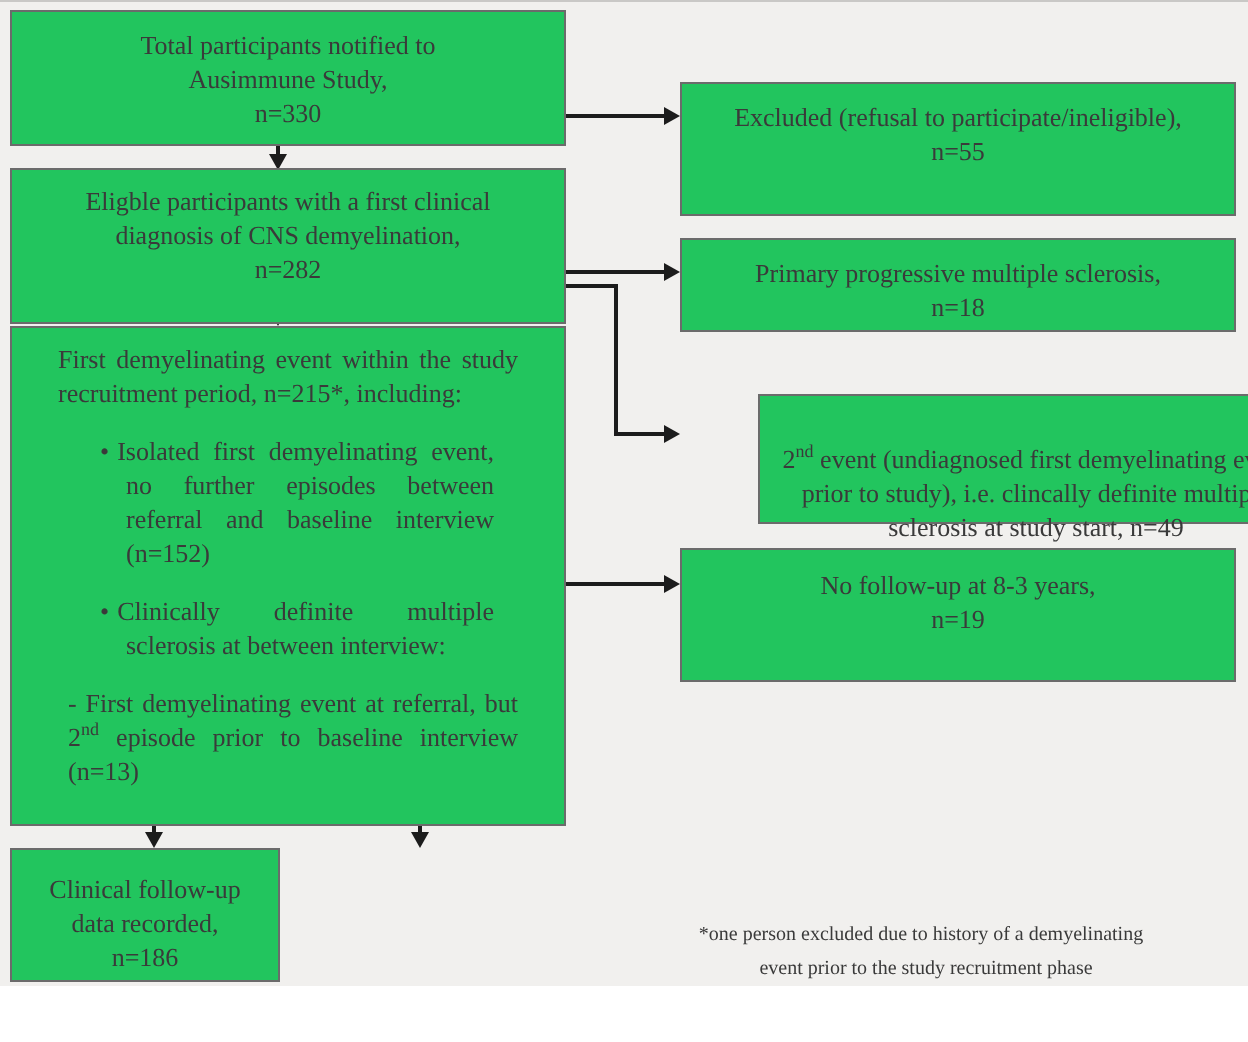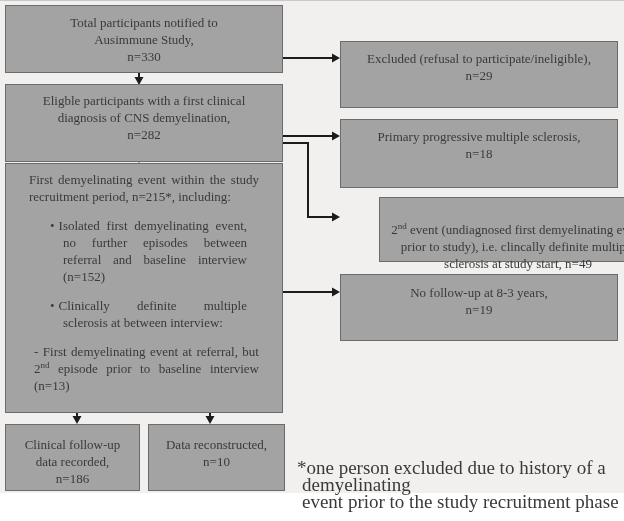--- a/index.html
+++ b/index.html
@@ -21,53 +21,54 @@
     box-sizing: border-box;
   }
   .arrows {
     position: absolute;
     left: 0; top: 0;
     width: 624px; height: 521px;
     pointer-events: none;
   }
   .box {
     position: absolute;
-    background: #a3a3a3;
+    background: #22c55e;
     border: 1.5px solid #6b6b6b;
     box-sizing: border-box;
     font-size: 13px;
     line-height: 17px;
   }
   .center { text-align: center; white-space: pre-line; }
   
   .box-total      { left: 5px;   top: 5px;   width: 278px; height: 68px; padding-top: 8px; }
   .box-eligible   { left: 5px;   top: 84px;  width: 278px; height: 78px; padding-top: 7px; }
   .box-first      { left: 5px;   top: 163px; width: 278px; height: 250px; padding: 7px 23px; }
   .box-cfu        { left: 5px;   top: 424px; width: 135px; height: 67px; padding-top: 11px; font-family: Liberation Serif, serif; }
   .box-dr         { left: 148px; top: 424px; width: 137px; height: 67px; padding-top: 11px; }
   
   .box-excluded   { left: 340px; top: 41px;  width: 278px; height: 67px; padding-top: 8px; }
-  .box-ppms       { left: 340px; top: 119px; width: 278px; height: 69px; padding-top: 8px; }
+  .box-ppms       { left: 340px; top: 119px; width: 278px; height: 47px; padding-top: 8px; }
   .box-2nd        { left: 340px; top: 197px; width: 278px; height: 65px; padding: 6px 2px; margin-left: 39px; }
   .box-nofu       { left: 340px; top: 274px; width: 278px; height: 67px; padding-top: 9px; }
   
   .p-head   { text-align: justify; margin: 0 0 7px 0; }
   .p-bullet { text-align: justify; margin: 12px; padding-left: 22px; text-indent: -13px; }
   .p-dash   { text-align: justify; margin: 0 0 0 5px; }
   .bchar    { margin-right: 4px; }
   sup { font-size: 9px; line-height: 0; vertical-align: super; }
   .footnote {
     position: absolute;
     left: 297px; top: 459px;
     width: 322px;
-    font-size: 19px;
+    font-size: 10px;
     line-height: 17px;
     white-space: pre-line;
     padding-left: 5px;
     text-indent: -5px;
+    text-align: center;
   }
 </style>
 </head>
 <body>
 
 <div class="stage">
   <div class="diagram-bg"></div>
 
   <svg class="arrows" viewBox="0 0 624 521" xmlns="http://www.w3.org/2000/svg">
     <g>
@@ -120,25 +121,23 @@
     <p class="p-bullet">
       <span class="bchar">•</span><span>Clinically definite multiple sclerosis at between interview:</span>
     </p>
     <p class="p-dash"><span>- First demyelinating event at referral, but 2</span><sup>nd</sup><span> episode prior to baseline interview (n=13)</span></p>
   </div>
 
   <div class="box box-cfu center">Clinical follow-up
 data recorded,
 n=186</div>
 
-  <div class="box box-dr center">Data reconstructed,
-n=10</div>
 
   <div class="box box-excluded center">Excluded (refusal to participate/ineligible),
-n=29</div>
+n=55</div>
 
   <div class="box box-ppms center">Primary progressive multiple sclerosis,
 n=18</div>
 
   <div class="box box-2nd center">
     <span>2</span><sup>nd</sup><span> event (undiagnosed first demyelinating event prior to study), i.e. clincally definite multiple sclerosis at study start, n=49</span>
   </div>
 
   <div class="box box-nofu center">No follow-up at 8-3 years,
 n=19</div>

